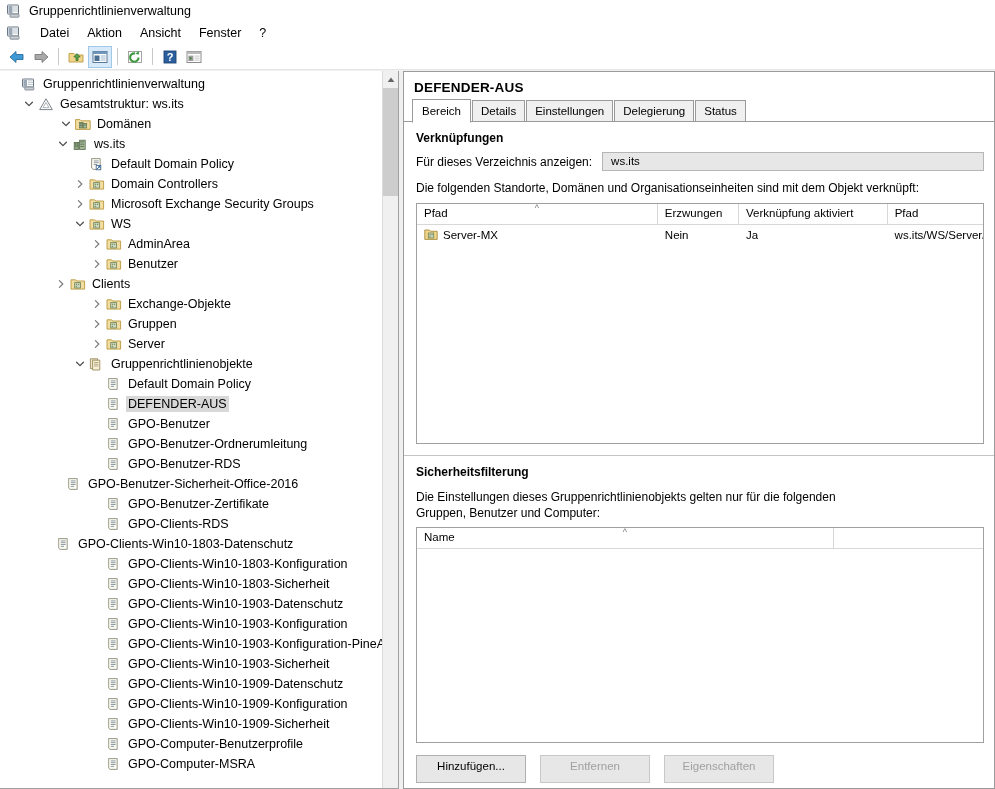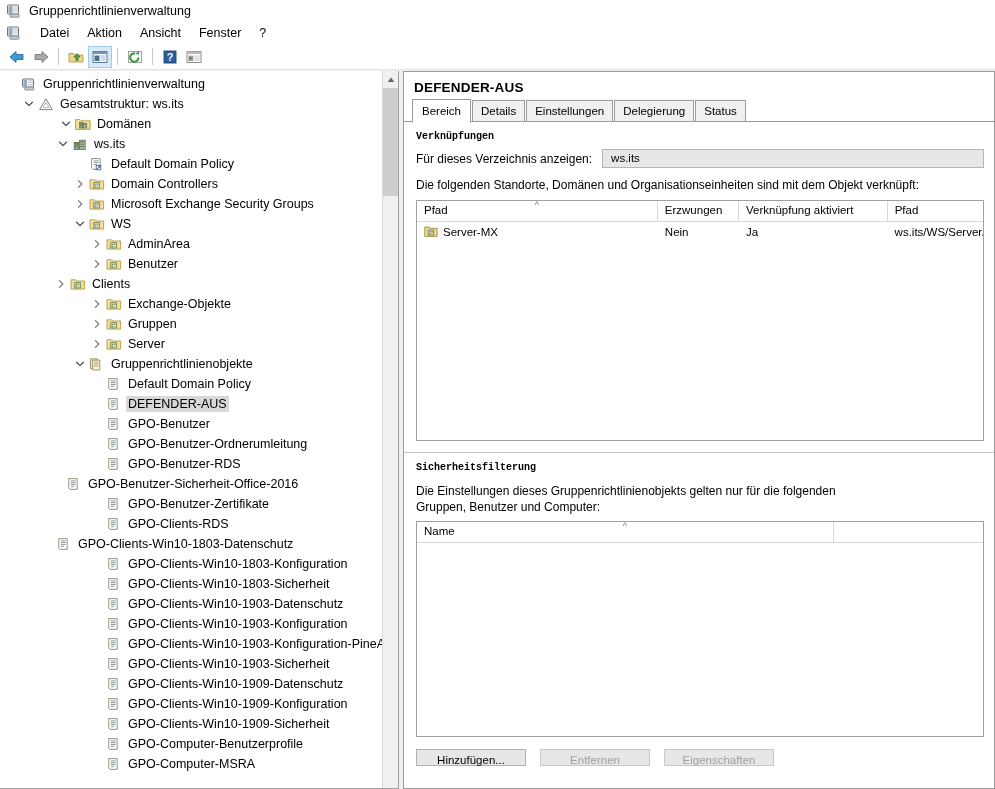--- a/index.html
+++ b/index.html
@@ -105,21 +105,21 @@
   }
   .tab {
     position: relative; z-index: 2; padding: 3px 8px 3px 8px;
     border: 1px solid #9a9a9a; background: #f0f0f0; margin-right: 1px;
     cursor: default; line-height: 14px;
   }
   .tab.selected { background: #ffffff; border-bottom: 1px solid #ffffff;
       padding: 4px 9px 4px 9px; margin-bottom: -1px; }
 
   .rp-body { padding: 0 10px 0 12px; }
-  .sec-head { font-weight: bold; font-size: 10px; margin: 9px 0 7px 0; font-family: Liberation Mono, monospace; }
+  .sec-head { font-weight: bold; font-size: 12px; margin: 9px 0 7px 0; }
   .rowline { display: flex; align-items: center; font-size: 12px; }
   .combo {
     margin-left: 10px; flex: 1; height: 19px; background: #e7e7e7;
     border: 1px solid #b5b5b5; font-size: 11.5px; padding: 2px 0 0 8px;
     color: #000; cursor: default;
   }
   .hint { font-size: 12px; margin: 10px 0 8px 0; }
 
   
   .lv {
@@ -136,21 +136,21 @@
     position: absolute; left: 50%; top: 0px; transform: translateX(-50%);
     font-size: 9px; color: #7a7a7a; line-height: 8px;
   }
   .lv-row { display: flex; height: 19px; align-items: center;
      font-size: 11.5px; cursor: default; }
   .lv-td { padding-left: 7px; overflow: hidden; white-space: nowrap;
      display:flex; align-items:center; }
 
   .btnrow { display: flex; gap: 14px; margin-top: 12px; }
   .btn {
-    width: 110px; height: 17px; font-size: 11.5px; text-align: center;
+    width: 110px; height: 28px; font-size: 11.5px; text-align: center;
     line-height: 21px; border: 1px solid #b0b0b0; background: #e7e7e7;
     cursor: default; color: #000;
   }
   .btn.disabled { color: #a0a0a0; border-color: #c8c8c8; background: #e7e7e7; }
 
   .hr-sep { height: 1px; background: #c4c4c4; margin: 11px -12px 0 -12px; }
   svg { display: block; }
 </style>
 </head>
 <body>

